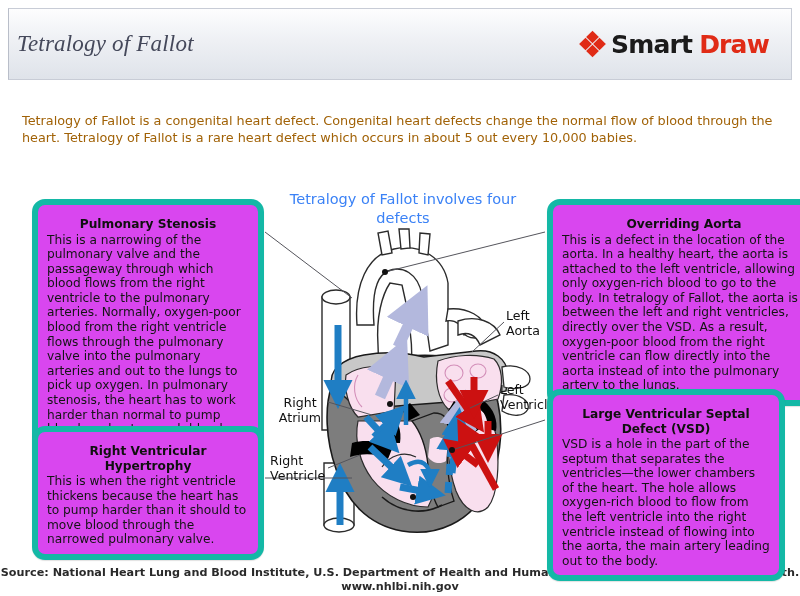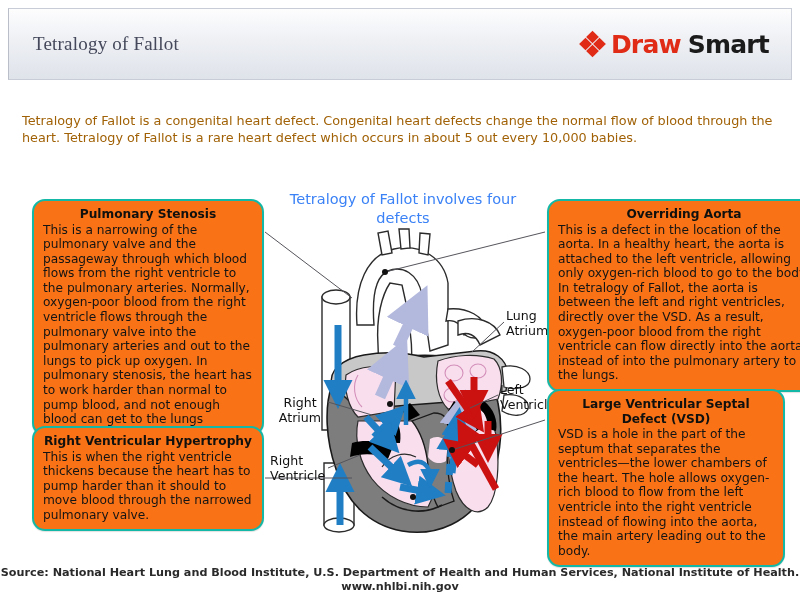--- a/index.html
+++ b/index.html
@@ -22,28 +22,29 @@
     top: 8px;
     width: 784px;
     height: 72px;
     background: linear-gradient(to bottom, #fdfdfe 0%, #eef0f4 45%, #dfe3ea 100%);
     border: 1px solid #c8ccd6;
     border-left: 1px solid #b9bec9;
     box-sizing: border-box;
   }
   #header-title {
     position: absolute;
-    left: 24px;
+    left: 8px;
     top: 50%;
     transform: translateY(-50%);
     font-family: "Liberation Serif", "DejaVu Serif", serif;
-    font-size: 19px;
+    font-size: 23px;
     color: #44485a;
     letter-spacing: .2px;
     white-space: nowrap;
+    font-style: italic;
   }
   #logo {
     position: absolute;
     right: 22px;
     top: 50%;
     transform: translateY(-50%);
     display: flex;
     align-items: center;
     gap: 7px;
   }
@@ -91,25 +92,25 @@
     width: 240px;
     text-align: center;
     font-size: 14.5px;
     line-height: 19px;
     color: #3b82f6;
   }
 
   
   .callout {
     position: absolute;
-    background: #f97316;
-    border: 2px solid #14b8a6;
+    background: #d946ef;
+    border: 6px solid #14b8a6;
     border-radius: 13px;
     box-sizing: border-box;
-    padding: 6px 9px 7px 9px;
+    padding: 12px 9px 7px 9px;
     box-shadow: 0 1px 1px rgba(0,0,0,.12);
     z-index: 5;
   }
   .callout-title {
     font-size: 12.2px;
     font-weight: bold;
     color: #10100f;
     text-align: center;
     line-height: 14.5px;
     margin-bottom: 1px;
@@ -178,22 +179,22 @@
 
 <div id="header">
   <div id="header-title">Tetralogy of Fallot</div>
   <div id="logo">
     <span id="logo-mark">
       <i class="d1"></i>
         <i class="d2"></i>
         <i class="d3"></i>
         <i class="d4"></i>
     </span>
-    <span class="logo-word logo-draw">Draw</span>
-      <span class="logo-word logo-smart">Smart</span>
+    <span class="logo-word logo-smart">Smart</span>
+      <span class="logo-word logo-draw">Draw</span>
   </div>
 </div>
 
 <div id="intro">Tetralogy of Fallot is a congenital heart defect. Congenital heart defects change the normal flow of blood through the heart. Tetralogy of Fallot is a rare heart defect which occurs in about 5 out every 10,000 babies.</div>
 
 <div id="diagram-heading">Tetralogy of Fallot involves four defects</div>
 
 <svg id="connectors" viewBox="0 0 800 596">
   <g stroke="#55555c" stroke-width="1" fill="none">
     <line x1="265" y1="232" x2="352" y2="298"></line>
@@ -322,21 +323,21 @@
     <path d="M186 156 L214 196"></path>
     <path d="M212 152 L212 180"></path>
     <path d="M226 196 L226 224"></path>
     <path d="M234 264 L202 206"></path>
     <path d="M216 240 L192 222"></path>
   </g>
 </svg>
 
 <div class="anat-label" id="label-right-atrium">Right Atrium</div>
 <div class="anat-label" id="label-right-ventricle">Right Ventricle</div>
-<div class="anat-label" id="label-left-atrium">Lung Atrium</div>
+<div class="anat-label" id="label-left-atrium">Left Aorta</div>
 <div class="anat-label" id="label-left-ventricle">Left Ventricle</div>
 
 <div class="callout" id="callout-ps">
   <div class="callout-title">Pulmonary Stenosis</div>
   <div class="callout-body">This is a narrowing of the pulmonary valve and the passageway through which blood flows from the right ventricle to the pulmonary arteries. Normally, oxygen-poor blood from the right ventricle flows through the pulmonary valve into the pulmonary arteries and out to the lungs to pick up oxygen. In pulmonary stenosis, the heart has to work harder than normal to pump blood, and not enough blood can get to the lungs</div>
 </div>
 
 <div class="callout" id="callout-rvh">
   <div class="callout-title">Right Ventricular Hypertrophy</div>
   <div class="callout-body">This is when the right ventricle thickens because the heart has to pump harder than it should to move blood through the narrowed pulmonary valve.</div>

